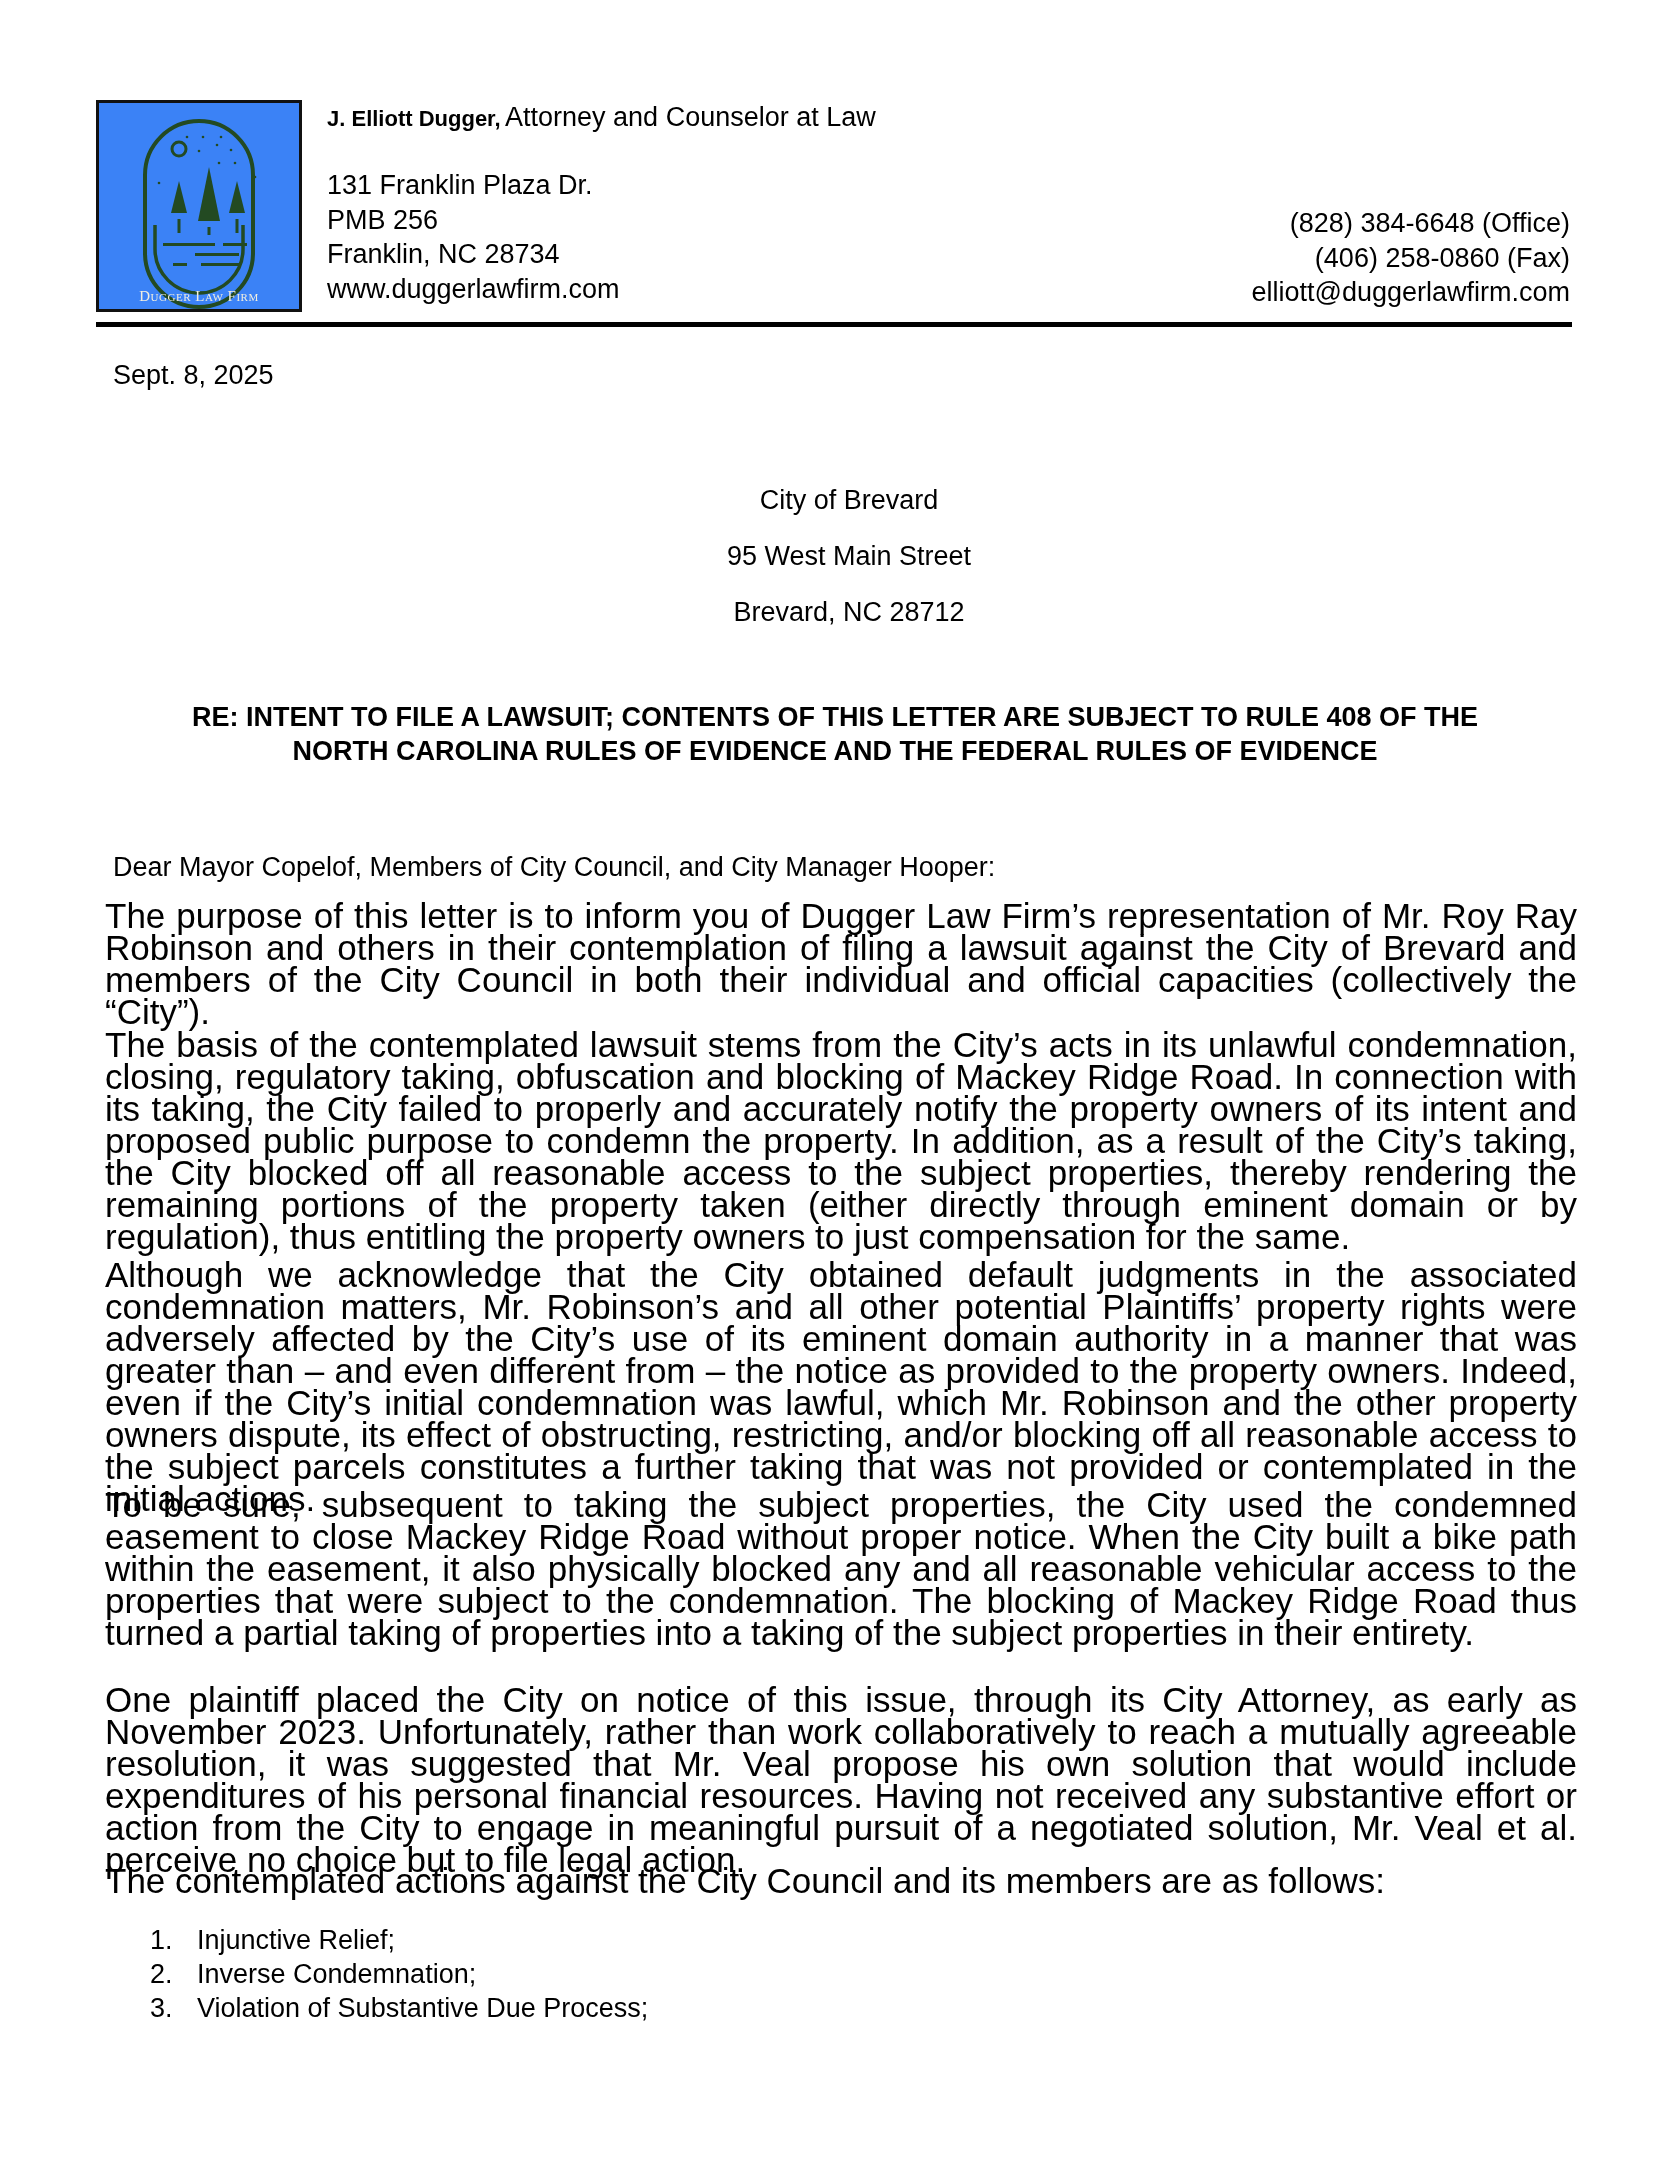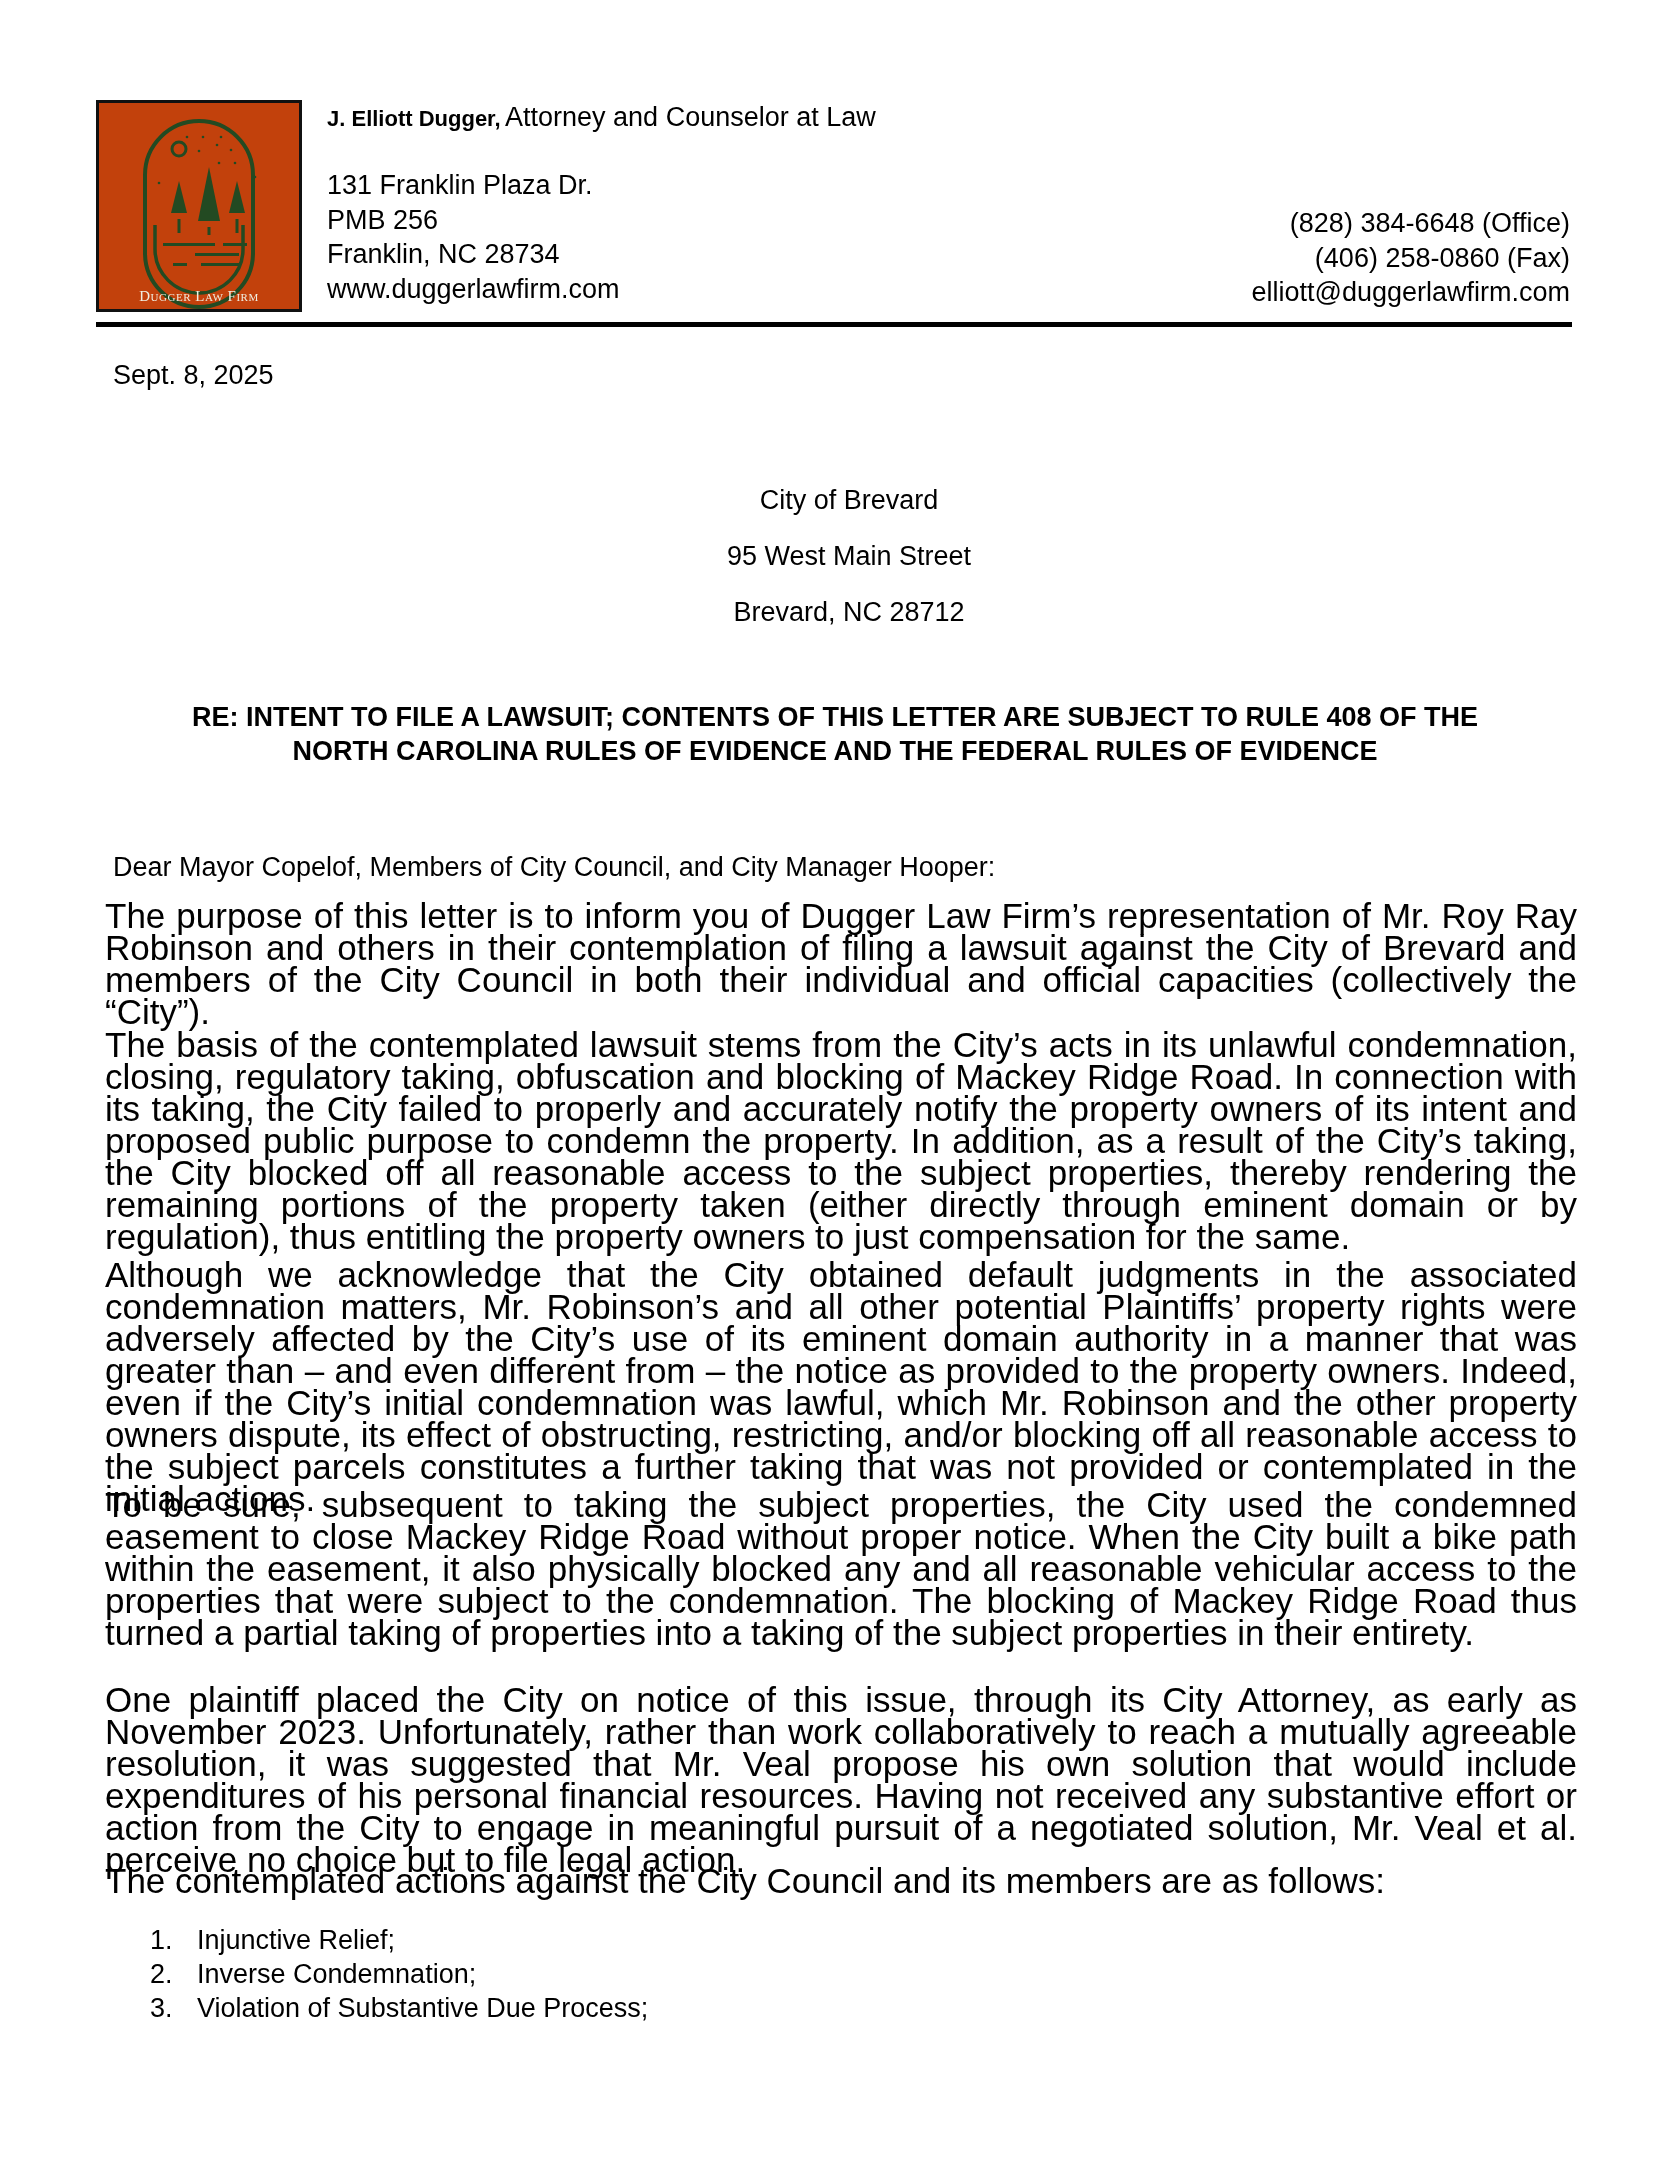--- a/index.html
+++ b/index.html
@@ -21,21 +21,21 @@
       width: 1669px;
       height: 2160px;
     }
     
     .logo-box {
       position: absolute;
       left: 96px;
       top: 100px;
       width: 206px;
       height: 212px;
-      background: #c2410c;
+      background: #3b82f6;
       border: 3px solid #111;
       box-sizing: border-box;
     }
     .logo-box svg {
       position: absolute;
       left: 0; top: 0;
     }
     .logo-caption {
       position: absolute;
       left: 0;

